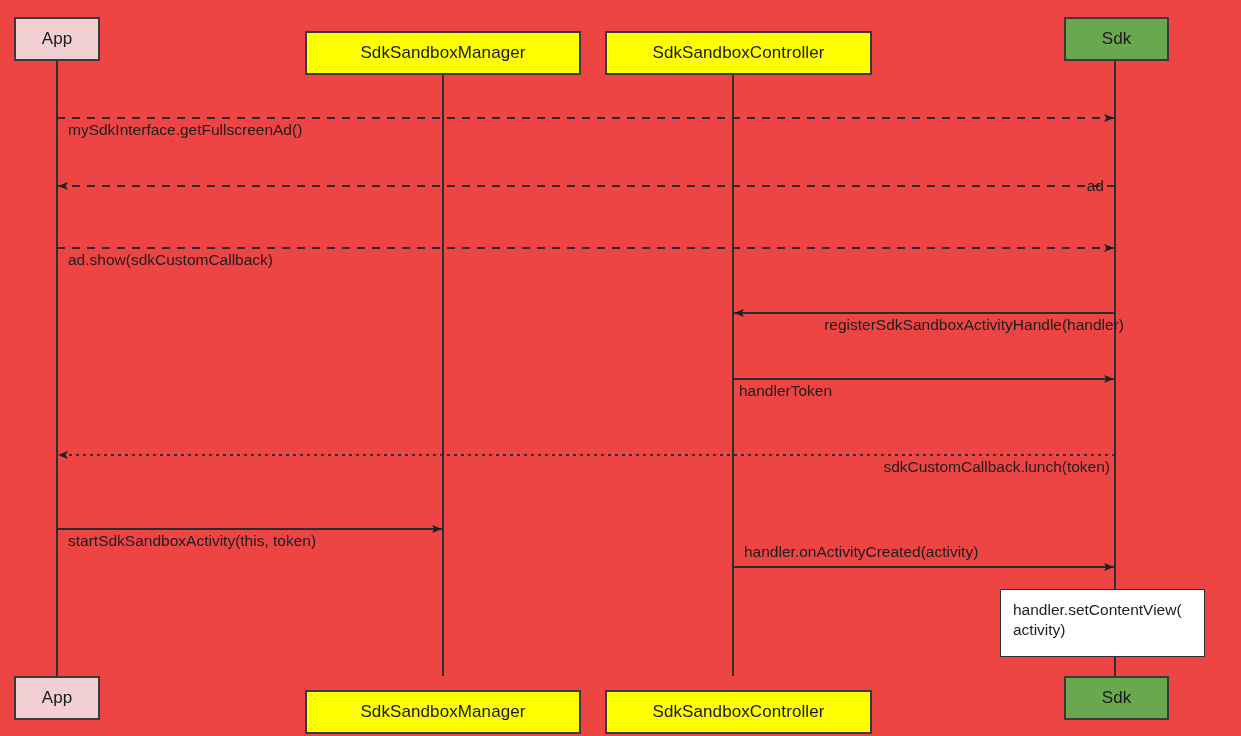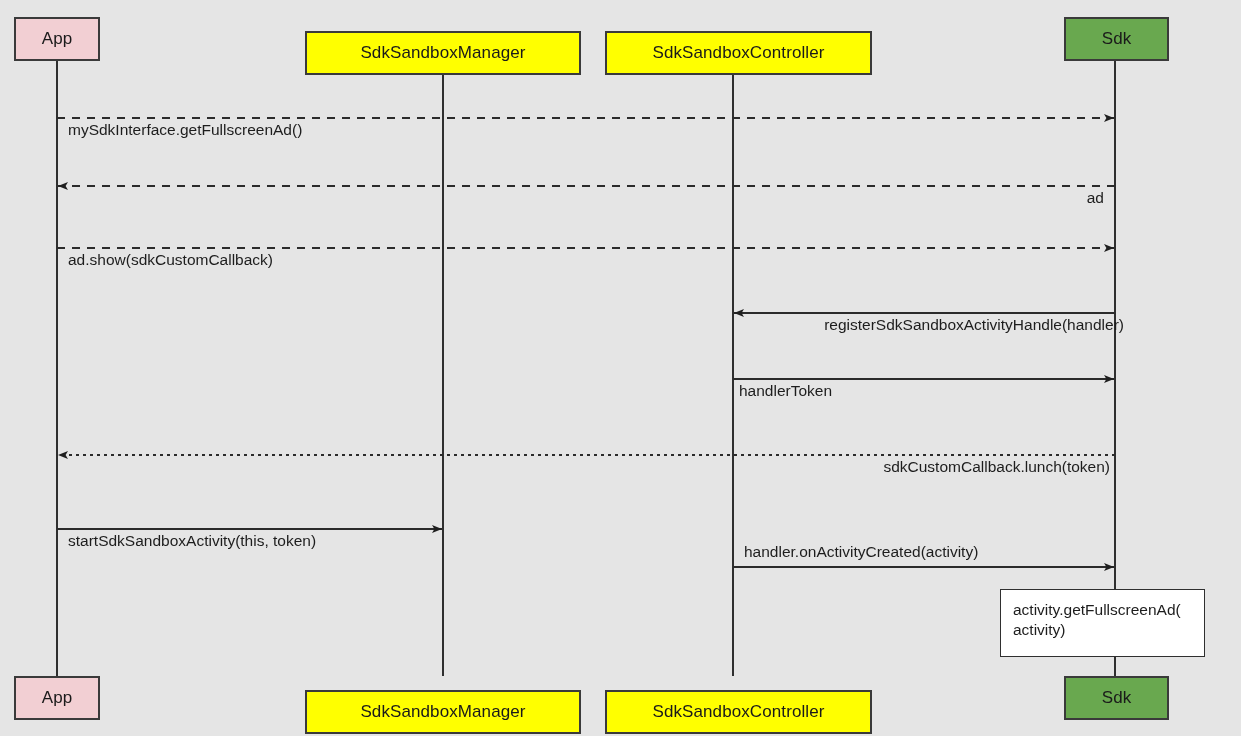--- a/index.html
+++ b/index.html
@@ -10,21 +10,21 @@
   body {
     font-family: "Liberation Sans", sans-serif;
     width: 1241px;
     height: 736px;
     overflow: hidden;
   }
   #diagram-root {
     position: relative;
     width: 1241px;
     height: 736px;
-    background: #e5e5e5;
+    background: #ef4444;
   }
   svg.seq-canvas {
     position: absolute;
     left: 0;
     top: 0;
     width: 1241px;
     height: 736px;
   }
   .participant-box {
     position: absolute;
@@ -120,28 +120,28 @@
       </div>
       <div class="participant-box yellow" style="left: 605px; top: 676px; width: 267px; height: 44px;">
         <span>SdkSandboxController</span>
       </div>
       <div class="participant-box sdk" style="left: 1064px; top: 676px; width: 105px; height: 44px;">
         <span>Sdk</span>
       </div>
     </div>
   <div id="message-labels">
       <div class="msg-label" style="left: 68px; top: 92px;">mySdkInterface.getFullscreenAd()</div>
-      <div class="msg-label right-align" style="right: 137px; top: 160px;">ad</div>
+      <div class="msg-label right-align" style="right: 137px; top: 148px;">ad</div>
       <div class="msg-label" style="left: 68px; top: 222px;">ad.show(sdkCustomCallback)</div>
       <div class="msg-label right-align" style="right: 117px; top: 287px;">registerSdkSandboxActivityHandle(handler)</div>
       <div class="msg-label" style="left: 739px; top: 353px;">handlerToken</div>
       <div class="msg-label right-align" style="right: 131px; top: 429px;">sdkCustomCallback.lunch(token)</div>
       <div class="msg-label" style="left: 68px; top: 503px;">startSdkSandboxActivity(this, token)</div>
       <div class="msg-label" style="left: 744px; top: 514px;">handler.onActivityCreated(activity)</div>
     </div>
   <div id="notes-layer">
       <div class="note-box" style="left: 1000px; top: 589px; width: 205px; height: 68px;">
-        <div>activity.getFullscreenAd(</div>
+        <div>handler.setContentView(</div>
         <div>activity)</div>
       </div>
     </div>
 
 </div>
 
 </body></html>

